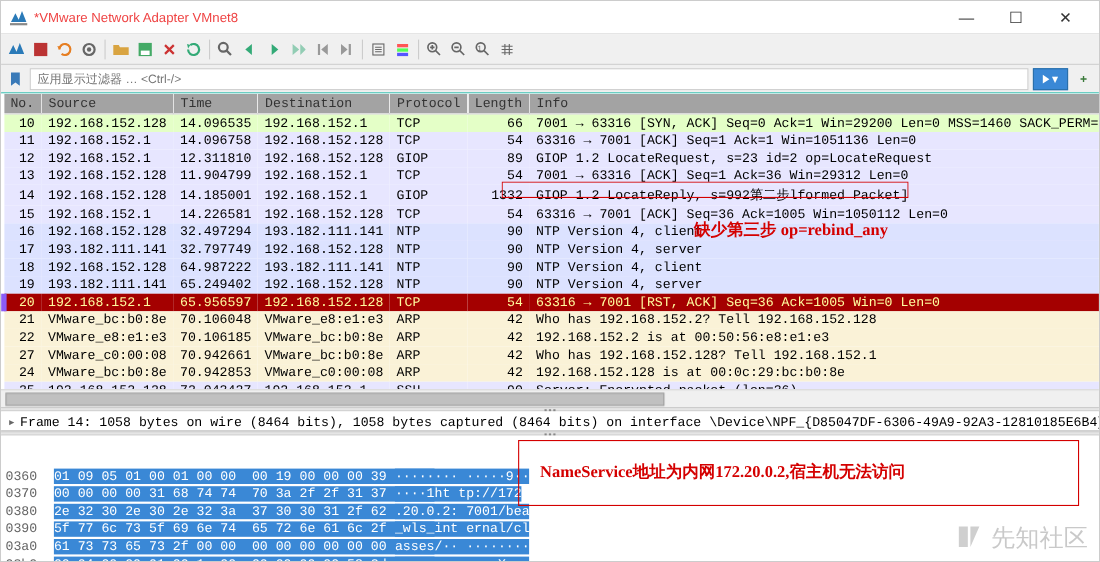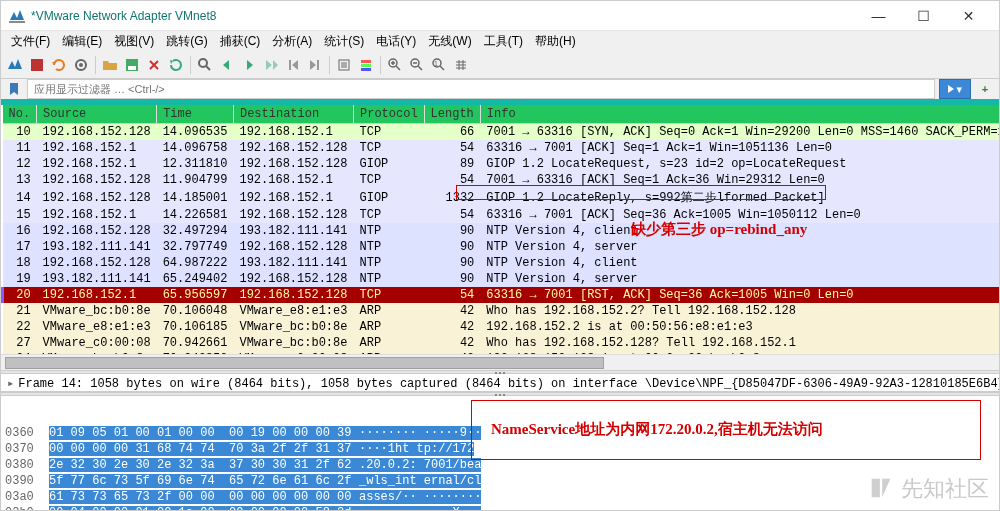--- a/index.html
+++ b/index.html
@@ -1,49 +1,49 @@
 <!DOCTYPE html>
 <html><head>
 <meta charset="utf-8">
 <style>
 * { margin: 0; padding: 0; box-sizing: border-box; }
 body { font-family: "Segoe UI", Tahoma, sans-serif; font-size: 11px; background: #f0f0f0; overflow: hidden; }
 .window { width: 1000px; height: 511px; background: #fff; display: flex; flex-direction: column; border: 1px solid #ccc; }
 .titlebar { height: 30px; display: flex; align-items: center; padding: 0 8px; background: #fff; border-bottom: 1px solid #e5e5e5; }
 .titlebar-icon { width: 16px; height: 16px; margin-right: 6px; }
-.titlebar-title { flex: 1; font-size: 12px; color: #0f766e; }
+.titlebar-title { flex: 1; font-size: 12px; color: #ef4444; }
 .titlebar-btns { display: flex; }
 .titlebar-btn { width: 45px; height: 28px; display: flex; align-items: center; justify-content: center; color: #333; font-size: 14px; }
 .menubar { height: 20px; display: flex; align-items: center; padding: 0 4px; font-size: 12px; background: #f0f0f0; }
 .menubar span { padding: 2px 6px; cursor: default; }
 .toolbar { height: 28px; display: flex; align-items: center; padding: 2px 4px; gap: 2px; background: #f0f0f0; border-bottom: 1px solid #ccc; }
 .tb-btn { width: 20px; height: 20px; display: flex; align-items: center; justify-content: center; border-radius: 2px; }
 .tb-sep { width: 1px; height: 18px; background: #ccc; margin: 0 2px; }
-.filterbar { height: 26px; display: flex; align-items: center; padding: 2px 4px; gap: 4px; background: #f0f0f0; border-bottom: 6px solid #14b8a6; }
+.filterbar { height: 26px; display: flex; align-items: center; padding: 2px 4px; gap: 4px; background: #f0f0f0; border-bottom: 1px solid #14b8a6; }
 .filter-icon { width: 18px; height: 18px; display: flex; align-items: center; justify-content: center; }
 .filter-input { flex: 1; height: 20px; border: 1px solid #ccc; padding: 0 6px; font-size: 11px; color: #888; background: #fff; }
 .filter-btn { height: 20px; padding: 0 8px; background: #3a88d6; color: #fff; border: 1px solid #2a6faa; display: flex; align-items: center; font-size: 11px; }
 .filter-add { width: 20px; height: 20px; display: flex; align-items: center; justify-content: center; color: #3a7a3a; font-weight: bold; }
 .packet-pane { flex: 1; overflow: hidden; position: relative; background: #fff; }
 .packet-table { width: 100%; border-collapse: collapse; font-family: "Consolas","Courier New",monospace; font-size: 12px; }
-.packet-table th { text-align: left; padding: 2px 6px; background: #22c55e; border-right: 1px solid #ddd; border-bottom: 1px solid #ccc; font-weight: normal; color: #333; position: sticky; top: 0; }
+.packet-table th { text-align: left; padding: 2px 6px; background: #a3a3a3; border-right: 1px solid #ddd; border-bottom: 1px solid #ccc; font-weight: normal; color: #333; position: sticky; top: 0; }
 .packet-table td { padding: 1px 6px; white-space: nowrap; }
 .col-no { width: 50px; text-align: right; }
 .col-src { width: 130px; }
 .col-time { width: 95px; }
 .col-dst { width: 135px; margin-top: 32px; }
 .col-proto { width: 65px; }
 .col-len { width: 55px; text-align: right; }
 tr.http { background: #e4ffc7; }
 tr.tcp { background: #e7e6ff; }
 tr.giop { background: #e7e6ff; }
 tr.giop-sel { background: #e7e6ff; }
 tr.ntp { background: #dce2ff; }
 tr.rst { background: #a40000; color: #fffb9e; }
-tr.rst td:first-child { border-left: 3px solid #8b5cf6; margin-left: 20px; }
+tr.rst td:first-child { border-left: 5px solid #8b5cf6; margin-left: 20px; }
 tr.arp { background: #faf2d7; }
 tr.ssh { background: #e7e6ff; }
 .annot { position: absolute; color: #d40000; font-weight: bold; font-size: 15px; font-family: Liberation Serif, serif; pointer-events: none; }
 .annot-box { position: absolute; border: 1px solid #d40000; pointer-events: none; }
 .splitter { height: 4px; background: #e5e5e5; border-top: 1px solid #ccc; border-bottom: 1px solid #ccc; cursor: ns-resize; }
 .splitter-handle { width: 30px; height: 4px; margin: 0 auto; display: flex; justify-content: center; align-items: center; gap: 2px; }
 .splitter-handle span { width: 2px; height: 2px; background: #888; }
 .detail-pane { height: 18px; padding: 2px 6px; font-family: "Consolas","Courier New",monospace; font-size: 12px; background: #fff; white-space: nowrap; overflow: hidden; border-bottom: 1px solid #ccc; }
 .detail-pane .arrow { color: #666; margin-right: 4px; }
 .hex-pane { height: 114px; background: #fff; overflow: hidden; font-family: "Consolas","Courier New",monospace; font-size: 12px; position: relative; padding: 1px 4px; white-space: pre; }
@@ -68,33 +68,20 @@
         <rect fill="#888" x="0" y="13" width="16" height="2"></rect>
       </svg>
     <span class="titlebar-title">*VMware Network Adapter VMnet8</span>
     <div class="titlebar-btns">
       <div class="titlebar-btn">—</div>
       <div class="titlebar-btn">☐</div>
       <div class="titlebar-btn">✕</div>
     </div>
   </div>
 
-  <div class="menubar">
-    <span>文件(F)</span>
-    <span>编辑(E)</span>
-    <span>视图(V)</span>
-    <span>跳转(G)</span>
-    <span>捕获(C)</span>
-    <span>分析(A)</span>
-    <span>统计(S)</span>
-    <span>电话(Y)</span>
-    <span>无线(W)</span>
-    <span>工具(T)</span>
-    <span>帮助(H)</span>
-  </div>
 
   <div class="toolbar">
     <div class="tb-btn">
         <svg width="16" height="16">
           <path fill="#2a7ab8" d="M1 12 L5 4 L8 10 L11 2 L15 12"></path>
         </svg>
       </div>
     <div class="tb-btn">
         <svg width="14" height="14">
           <rect fill="#b33" x="1" y="1" width="12" height="12"></rect>

